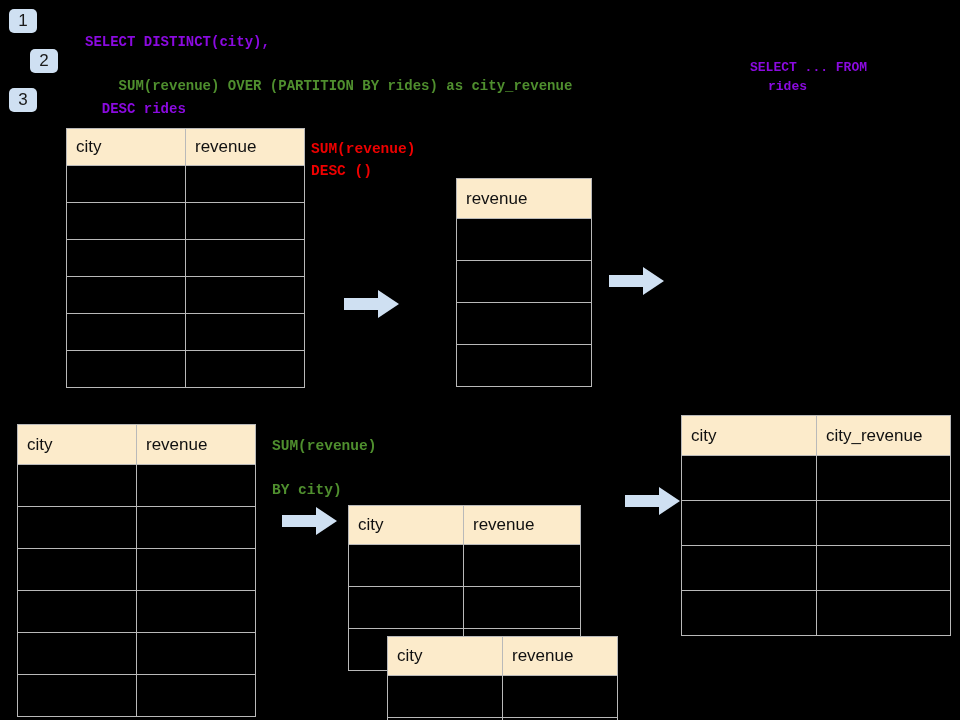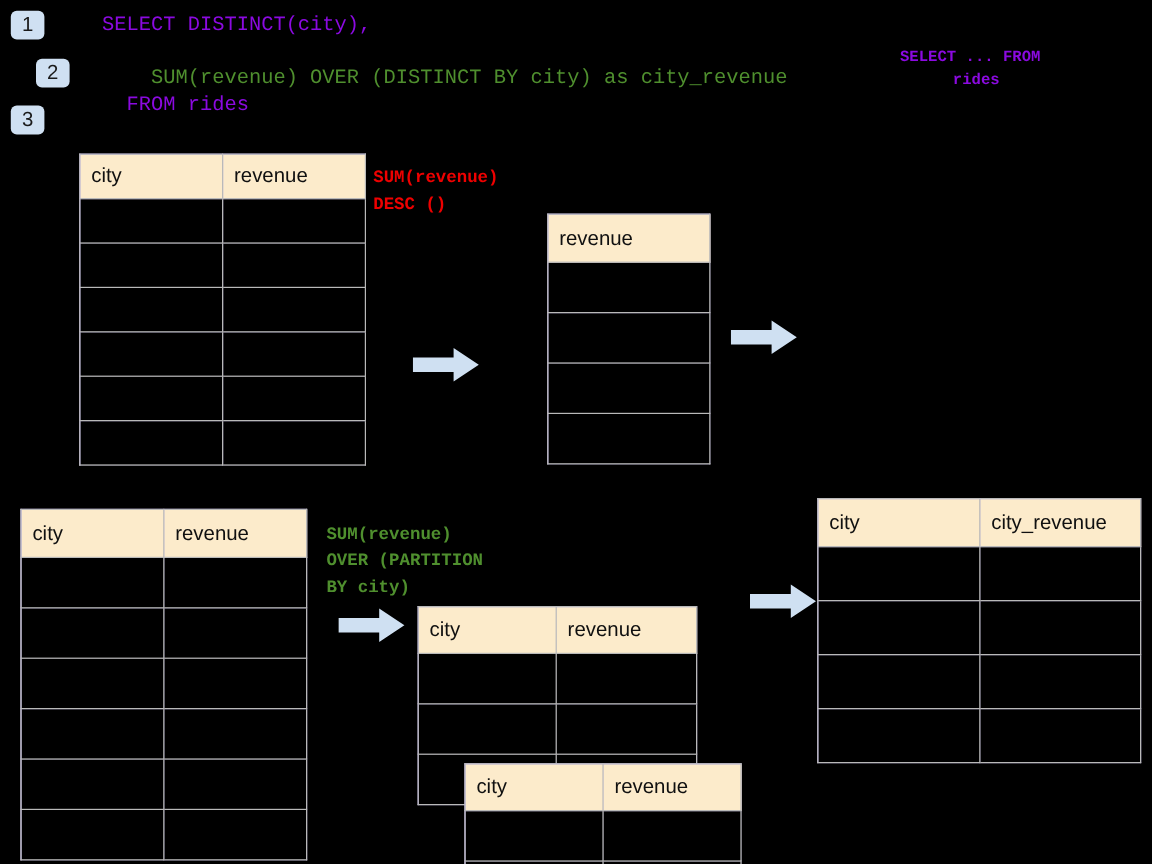--- a/index.html
+++ b/index.html
@@ -28,25 +28,26 @@
     line-height: 24px;
     text-align: center;
     width: 28px;
     height: 24px;
   }
 
   
   .code {
     position: absolute;
     font-family: "Liberation Mono", monospace;
-    font-size: 17px;
+    font-size: 14px;
     line-height: 21.5px;
     white-space: pre;
-    font-weight: normal;
+    font-weight: bold;
     letter-spacing: 0px;
+    margin-top: 21px;
   }
   .code-purple { color: #8b0ae0; }
   .code-red    { color: #ee0000; }
   .code-green  { color: #4f8f2e; }
 
   .note {
     position: absolute;
     font-family: "Liberation Mono", monospace;
     font-size: 14.5px;
     line-height: 22px;
@@ -57,20 +58,21 @@
   .note-green { color: #4f8f2e; }
 
   .sidecode {
     position: absolute;
     font-family: "Liberation Mono", monospace;
     font-size: 13px;
     line-height: 19px;
     white-space: pre;
     font-weight: bold;
     color: #8b0ae0;
+    margin-top: 20px;
   }
 
   
   .tbl {
     position: absolute;
     border-collapse: collapse;
     background: #c4b5fd;
     table-layout: fixed;
   }
   .tbl td {
@@ -99,31 +101,30 @@
 </head>
 <body>
 
 <div id="stage">
 
   <div class="badge" style="left:9px;  top:9px;">1</div>
   <div class="badge" style="left:30px; top:49px;">2</div>
   <div class="badge" style="left:9px;  top:88px;">3</div>
 
   <div class="code code-purple" style="left:85px; top:11px;">SELECT DISTINCT(city),</div>
-  <div class="code code-green" style="left:85px; top:55px;">    SUM(revenue) OVER (DISTINCT BY city) as city_revenue</div>
-  <div class="code code-purple" style="left:85px; top:78px;">  FROM rides</div>
+  <div class="code code-green" style="left:85px; top:55px;">    SUM(revenue) OVER (PARTITION BY rides) as city_revenue</div>
+  <div class="code code-purple" style="left:85px; top:78px;">  DESC rides</div>
 
   <div class="sidecode" style="left:750px; top:38px;">SELECT ... FROM</div>
-  <div class="sidecode" style="left:794px; top:57px;">rides</div>
+  <div class="sidecode" style="left:768px; top:57px;">rides</div>
 
   <div class="note note-red" style="left:311px; top:138px;">SUM(revenue)</div>
   <div class="note note-red" style="left:311px; top:160px;">DESC ()</div>
 
   <div class="note note-green" style="left:272px; top:435px;">SUM(revenue)</div>
-  <div class="note note-green" style="left:272px; top:457px;">OVER (PARTITION</div>
   <div class="note note-green" style="left:272px; top:479px;">BY city)</div>
 
   <table class="tbl" style="left:66px; top:128px; width:238px;">
     <colgroup>
         <col style="width:119px">
         <col style="width:119px">
       </colgroup>
     <tbody>
       <tr>
         <td class="hd" style="height:36px">city</td>

